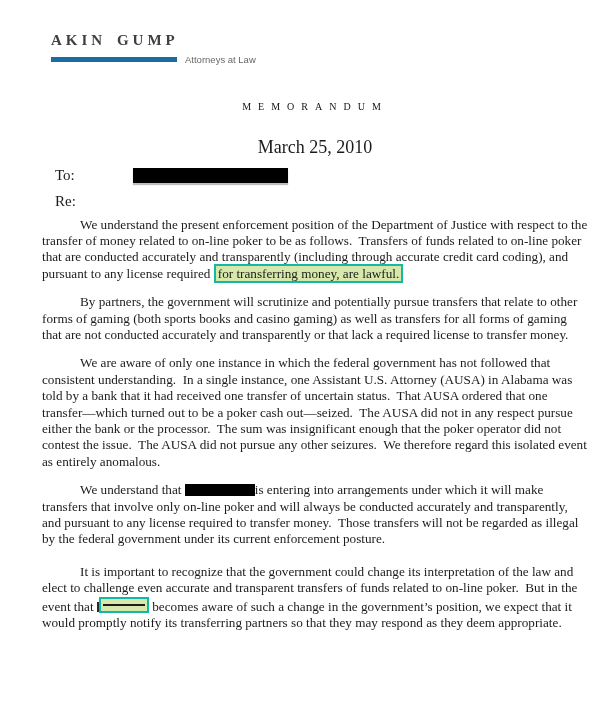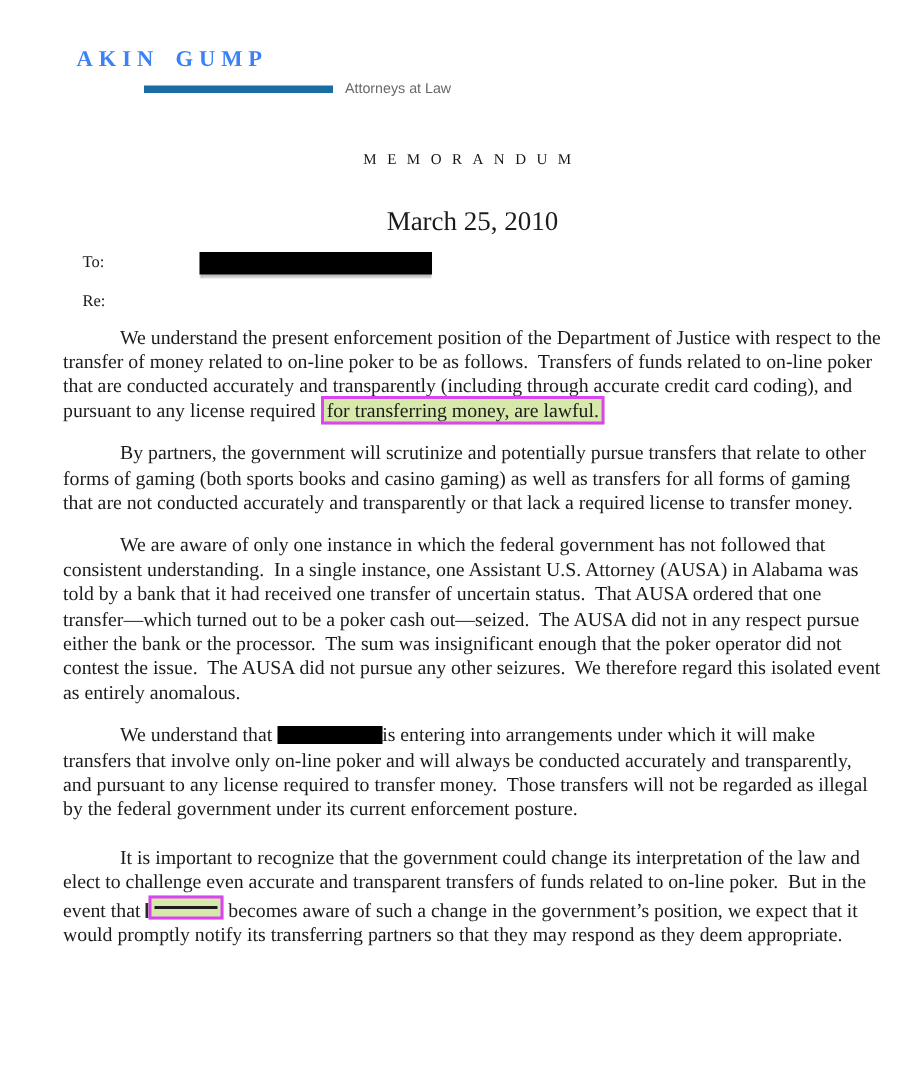--- a/index.html
+++ b/index.html
@@ -14,36 +14,36 @@
   }
 
   
   .letterhead { padding: 33px 0 0 51px; }
   .lh1 {
     font-size: 15px;
     line-height: 15px;
     font-weight: bold;
     letter-spacing: 4px;
     word-spacing: 3px;
-    color: #3b82f6;
+    color: #404040;
   }
   .lh2 {
     margin-top: 6px;
     font-size: 17px;
     line-height: 17px;
     letter-spacing: 6px;
     word-spacing: 2px;
     color: #6e665c;
   }
   .lh2 .llp {
     font-size: 11px;
     letter-spacing: 3px;
     margin-left: 2px;
   }
-  .rule-row { margin-top: 7px; height: 9px; display: flex; align-items: center; margin-left: 45px; }
+  .rule-row { margin-top: 7px; height: 9px; display: flex; align-items: center; }
   .bar { display: inline-block; width: 126px; height: 5px; background: #1a6da3; }
   .tagline {
     margin-left: 8px;
     font-family: "Liberation Sans", sans-serif;
     font-size: 9.5px;
     color: #686868;
   }
 
   
   .memo-title {
@@ -59,21 +59,21 @@
     text-align: center;
     font-size: 18px;
     line-height: 14px;
   }
 
   
   .fields { margin: 13px 0 0 55px; }
   .frow {
     display: flex;
     align-items: flex-start;
-    font-size: 11px;
+    font-size: 15px;
     line-height: 16px;
     margin-bottom: 9.5px;
   }
   .frow:last-child { margin-bottom: 4px; }
   .flabel { width: 78px; flex: 0 0 78px; }
   .underlined { text-decoration: underline; }
   .redact-block {
     display: inline-block;
     width: 155px;
     height: 15px;
@@ -89,21 +89,21 @@
     font-size: 13.2px;
     line-height: 16.4px;
     text-indent: 38px;
     text-align: left;
   }
   .memo-body p:last-child { margin-top: 16px; }
   .txt { white-space: pre-wrap; }
 
   .hl {
     background: #d6e8aa;
-    border: 2px solid #d946ef;
+    border: 2px solid #14b8a6;
     padding: 0 2px;
   }
   .hl-dash {
     display: inline-block;
     width: 46px;
     height: 12px;
     vertical-align: -2px;
     padding: 0;
   }
   .dash {

